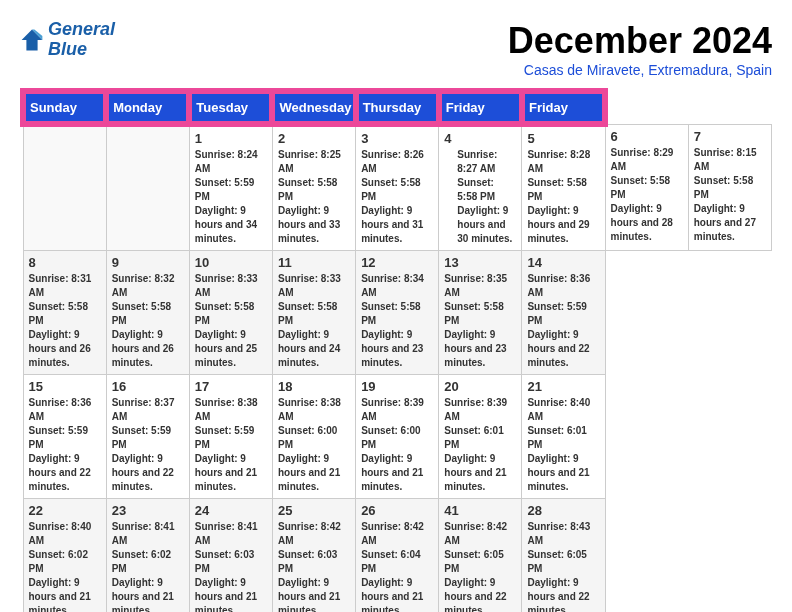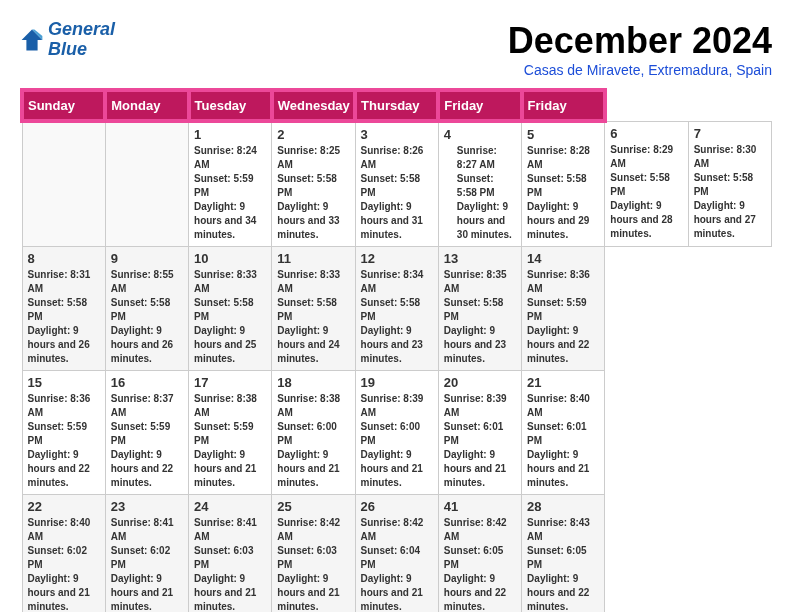--- a/index.html
+++ b/index.html
@@ -42,27 +42,27 @@
     .subtitle {
       font-size: 14px;
       color: #1d4ed8;
     }
     table {
       width: 100%;
       border-collapse: collapse;
       table-layout: fixed;
     }
     thead tr th {
-      background-color: #be185d;
+      background-color: #1d4ed8;
       color: #fff;
       font-size: 13px;
       font-weight: bold;
       padding: 6px 4px;
       text-align: left;
-      border: 4px solid #ec4899;
+      border: 6px solid #ec4899;
     }
     tbody tr td {
       border: 1px solid #ccc;
       vertical-align: top;
       padding: 4px 5px;
       font-size: 10.5px;
       color: #333;
       height: 80px;
       background: #fff;
     }
@@ -150,35 +150,35 @@
 Daylight: 9 hours and 29 minutes.</div>
         </td>
         <td>
           <span class="day-num">6</span>
           <div class="day-info" style="white-space: pre-line;">Sunrise: 8:29 AM
 Sunset: 5:58 PM
 Daylight: 9 hours and 28 minutes.</div>
         </td>
         <td>
           <span class="day-num">7</span>
-          <div class="day-info" style="white-space: pre-line;">Sunrise: 8:30 AM
+          <div class="day-info" style="white-space: pre-line;">Sunrise: 8:15 AM
 Sunset: 5:58 PM
 Daylight: 9 hours and 27 minutes.</div>
         </td>
       </tr>
       <tr>
         <td>
           <span class="day-num">8</span>
           <div class="day-info" style="white-space: pre-line;">Sunrise: 8:31 AM
 Sunset: 5:58 PM
 Daylight: 9 hours and 26 minutes.</div>
         </td>
         <td>
           <span class="day-num">9</span>
-          <div class="day-info" style="white-space: pre-line;">Sunrise: 8:55 AM
+          <div class="day-info" style="white-space: pre-line;">Sunrise: 8:32 AM
 Sunset: 5:58 PM
 Daylight: 9 hours and 26 minutes.</div>
         </td>
         <td>
           <span class="day-num">10</span>
           <div class="day-info" style="white-space: pre-line;">Sunrise: 8:33 AM
 Sunset: 5:58 PM
 Daylight: 9 hours and 25 minutes.</div>
         </td>
         <td>

